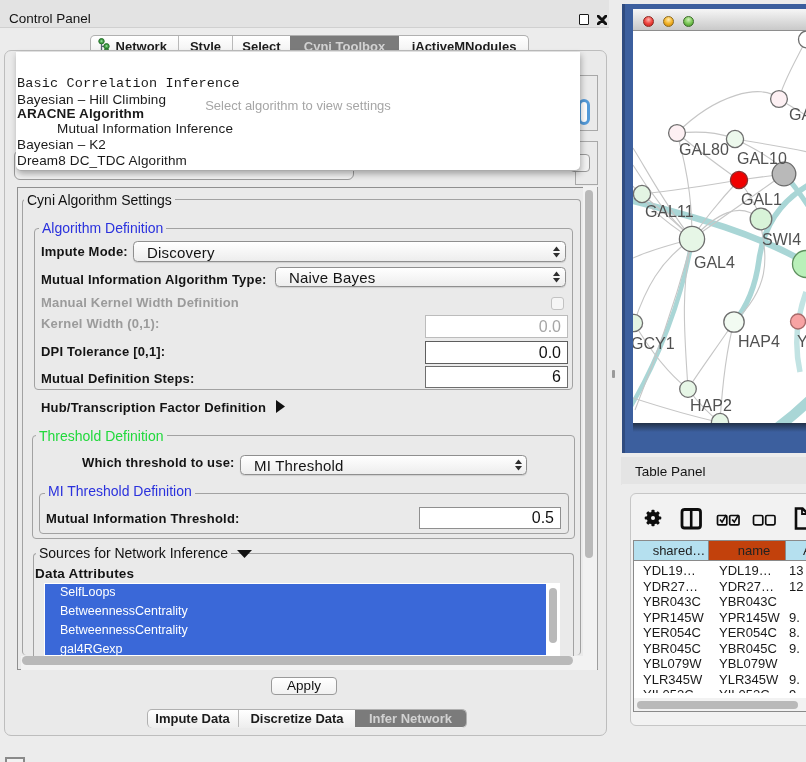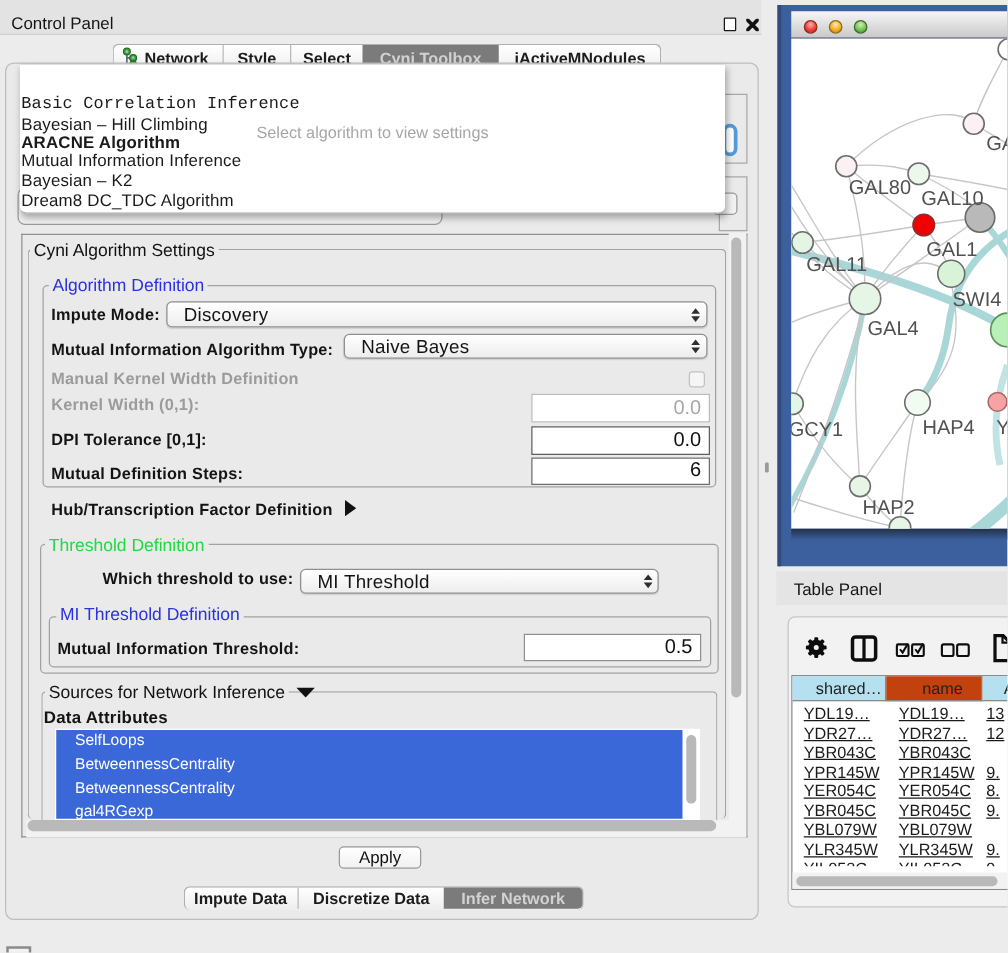--- a/index.html
+++ b/index.html
@@ -47,21 +47,21 @@
 #nettitle { left:633px; top:9px; width:173px; height:22px; background:linear-gradient(#f6f6f6,#c9c9c9); border-bottom:1px solid #8e8e8e; }
 .light { top:16px; width:11px; height:11px; border-radius:50%; }
 #netcanvas { left:633px; top:31px; width:173px; height:392px; background:#fff; }
 
 #tp-title { left:621px; top:457px; width:185px; height:28px; background:#e4e4e4; }
 #tp-text { left:635px; top:464px; font-size:13.5px; color:#141414; }
 #tp-body { left:622px; top:484px; width:184px; height:278px; background:#ececec; }
 #tp-card { left:630px; top:493px; width:200px; height:233px; border:1px solid #c6c6c6; border-radius:6px; background:#f2f2f2; }
 #tablebox { left:633px; top:540px; width:175px; height:172px; border:1px solid #8a8a8a; background:#fff; }
 .th { top:541px; height:20px; font-size:13px; color:#222; text-align:center; line-height:20px; border-right:1px solid #8a8a8a; border-bottom:1px solid #8a8a8a; }
-.td { font-size:13px; color:#1a1a1a; white-space:nowrap;text-decoration:underline; }
+.td { font-size:13px; color:#1a1a1a; white-space:nowrap; }
 </style>
 </head>
 <body>
 
 <div class="abs" id="titlebar"></div>
 <div class="abs" id="titletext">Control Panel</div>
 <div class="abs" id="btn-min"></div>
 <svg class="abs" style="left:597px;top:15px;" width="10" height="10" viewBox="0 0 10 10">
     <path d="M1 1 L9 9 M9 1 L1 9" stroke="#111" stroke-width="3" stroke-linecap="round"></path>
   </svg>
@@ -174,21 +174,21 @@
 <div class="abs sbtrack" style="left:583px;top:186px;width:14px;height:470px;"></div>
 <div class="abs sbthumb" style="left:585px;top:190px;width:8px;height:368px;"></div>
 <div class="abs sbtrack" style="left:21px;top:656px;width:576px;height:14px;"></div>
 <div class="abs sbthumb" style="left:22px;top:656px;width:551px;height:9px;"></div>
 
 <div class="abs" id="popup"></div>
 <div class="abs" style="left:16px;top:58px;width:564px;text-align:center;font-size:13px;color:#a6a6a6;margin-top:40px;">Select algorithm to view settings</div>
 <div class="abs pitem" style="top:92px;">Bayesian – Hill Climbing</div>
 <div class="abs pitem" style="top:76px;font-family:Liberation Mono, monospace;">Basic Correlation Inference</div>
 <div class="abs pitem" style="top:106px;font-weight:bold;">ARACNE Algorithm</div>
-<div class="abs pitem" style="top:121px;">Mutual Information Inference</div>
+<div class="abs pitem" style="top:121px;margin-left:40px;">Mutual Information Inference</div>
 <div class="abs pitem" style="top:137px;">Bayesian – K2</div>
 <div class="abs pitem" style="top:153px;">Dream8 DC_TDC Algorithm</div>
 
 <div class="abs" id="applybtn">Apply</div>
 <div class="abs tabbar" style="left:147px;top:709px;width:320px;height:19px;border-radius:5px;"></div>
 <div class="abs btab" style="left:147px;width:91px;">Impute Data</div>
 <div class="abs tabdiv" style="left:238px;top:710px;height:17px;"></div>
 <div class="abs btab" style="left:239px;width:116px;">Discretize Data</div>
 <div class="abs btab" id="btab-infer" style="left:355px;top:710px;width:111px;height:17px;line-height:17px;border-radius:0 4px 4px 0;">Infer Network</div>
 <div class="abs" id="miniicon"></div>

